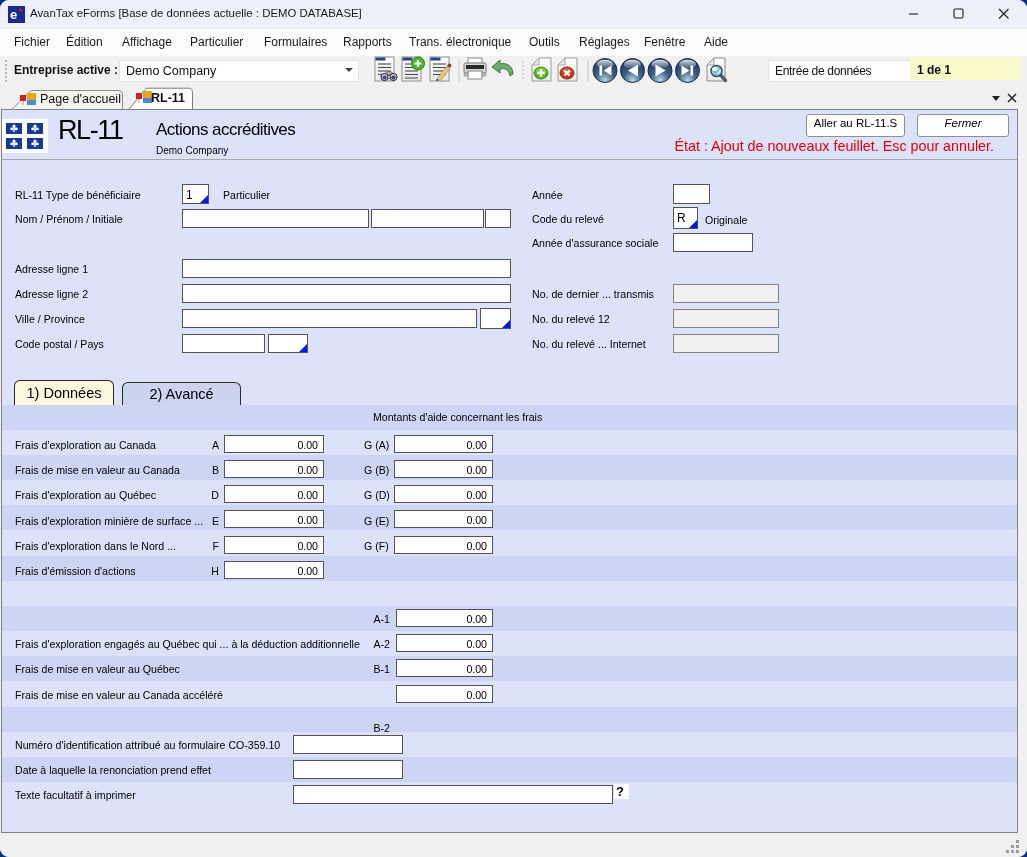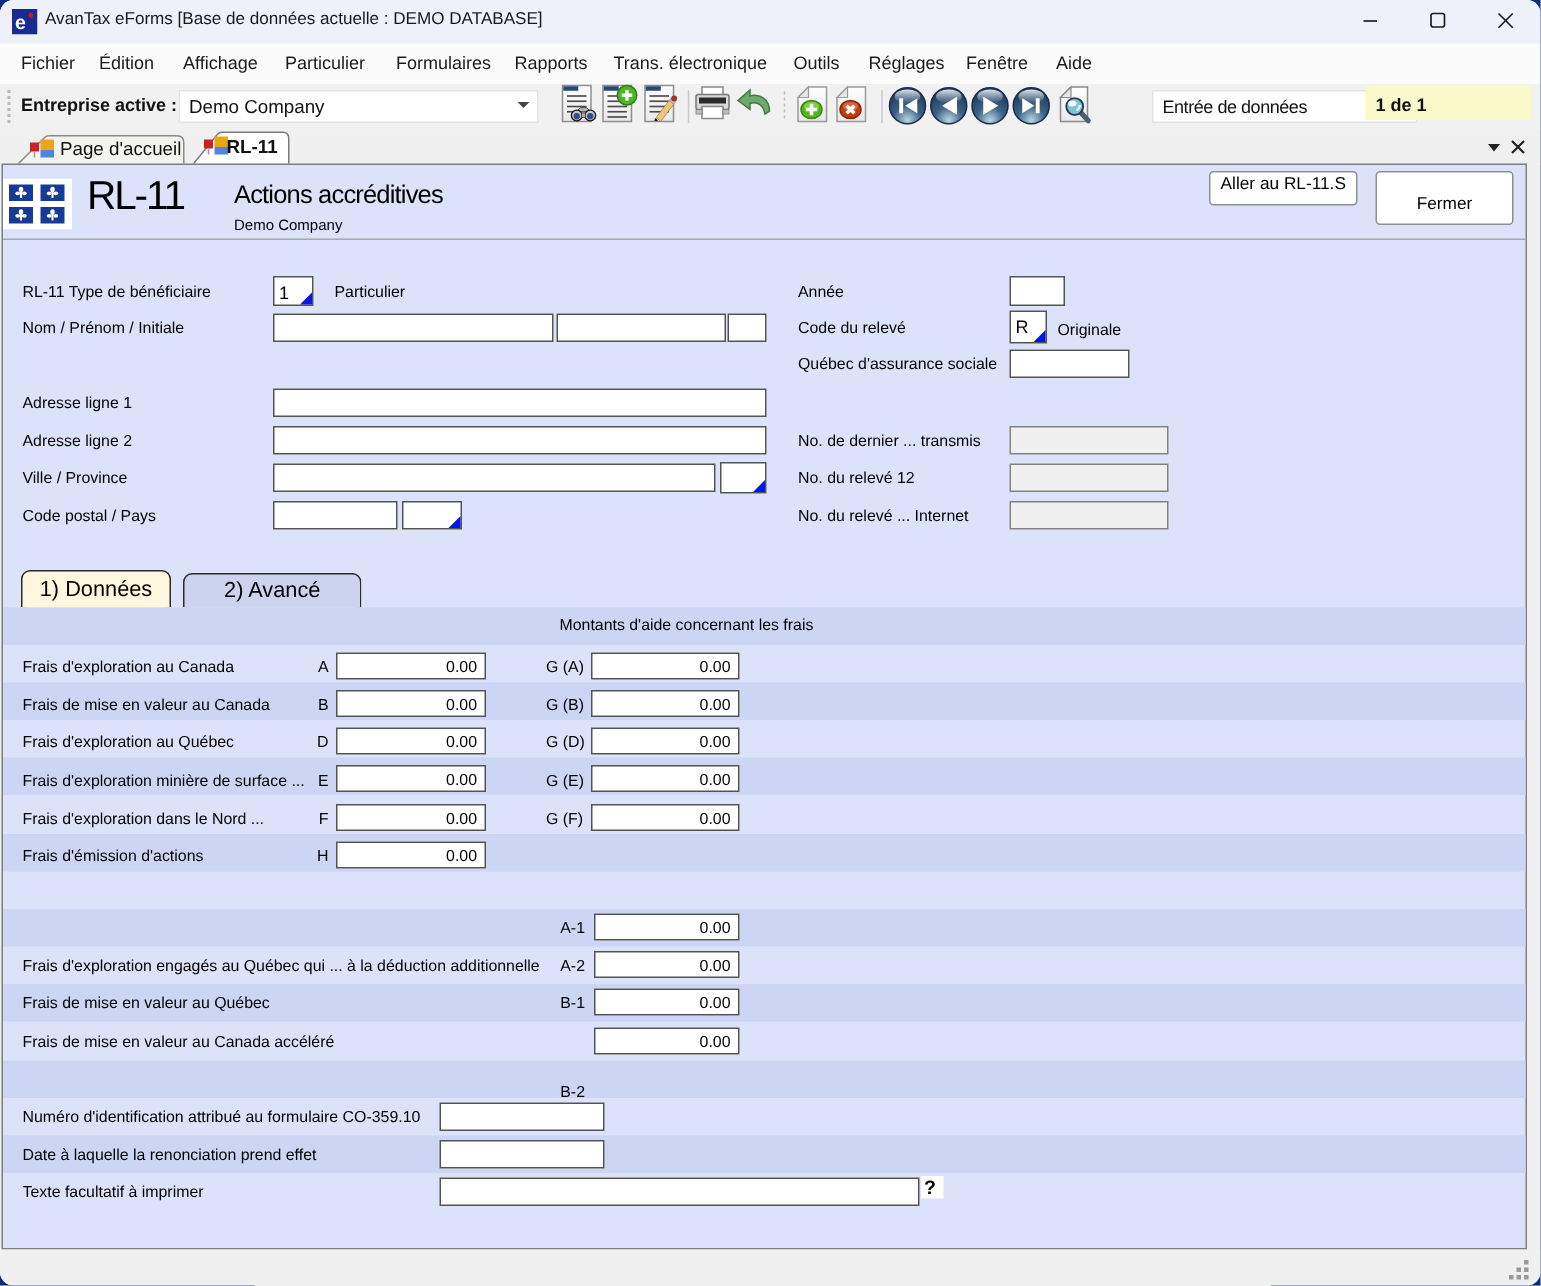--- a/index.html
+++ b/index.html
@@ -276,21 +276,22 @@
         </g>
         <use href="#fl" transform="translate(21,0)"></use>
         <use href="#fl" transform="translate(0,15)"></use>
         <use href="#fl" transform="translate(21,15)"></use>
       </g>
     </svg>
     <div class="abs" id="bigtitle">RL-11</div>
     <div class="abs" id="subtitle">Actions accréditives</div>
     <div class="abs" id="company">Demo Company</div>
     <div class="btn" style="left:804px;top:4px;width:97px;height:19px;padding-top:2px;">Aller au RL-11.S</div>
-    <div class="btn" style="left:915px;top:4px;width:90px;height:19px;padding-top:15px;">Fermer</div>
+    <div class="btn" style="left:915px;top:4px;width:90px;height:19px;padding-top:2px;font-style:italic;">Fermer</div>
+    <div class="abs" id="redstatus">État : Ajout de nouveaux feuillet. Esc pour annuler.</div>
 
     <div class="lbl" style="left:13px;top:79px;">RL-11 Type de bénéficiaire</div>
     <div class="inp" style="left:180px;top:74px;width:27px;height:20px;">
         <span style="position:absolute;left:3px;top:3px;font-size:12px;">1</span>
         <span class="tri"></span>
       </div>
     <div class="lbl" style="left:221px;top:79px;">Particulier</div>
     <div class="lbl" style="left:13px;top:103px;">Nom / Prénom / Initiale</div>
     <div class="inp" style="left:180px;top:99px;width:187px;height:19px;"></div>
     <div class="inp" style="left:369px;top:99px;width:113px;height:19px;"></div>
@@ -311,21 +312,21 @@
       </div>
 
     <div class="lbl" style="left:530px;top:79px;">Année</div>
     <div class="inp" style="left:671px;top:74px;width:37px;height:20px;"></div>
     <div class="lbl" style="left:530px;top:103px;">Code du relevé</div>
     <div class="inp" style="left:671px;top:97px;width:25px;height:22px;">
         <span style="position:absolute;left:3px;top:3px;font-size:12px;">R</span>
         <span class="tri"></span>
       </div>
     <div class="lbl" style="left:703px;top:104px;">Originale</div>
-    <div class="lbl" style="left:530px;top:127px;">Québec d'assurance sociale</div>
+    <div class="lbl" style="left:530px;top:127px;">Année d'assurance sociale</div>
     <div class="inp" style="left:671px;top:123px;width:80px;height:19px;"></div>
     <div class="lbl" style="left:530px;top:178px;">No. de dernier ... transmis</div>
     <div class="inp dis" style="left:671px;top:174px;width:106px;height:19px;"></div>
     <div class="lbl" style="left:530px;top:203px;">No. du relevé 12</div>
     <div class="inp dis" style="left:671px;top:199px;width:106px;height:19px;"></div>
     <div class="lbl" style="left:530px;top:228px;">No. du relevé ... Internet</div>
     <div class="inp dis" style="left:671px;top:224px;width:106px;height:19px;"></div>
 
     <div class="abs" id="ftab1">1) Données</div>
     <div class="abs" id="ftab2">2) Avancé</div>

